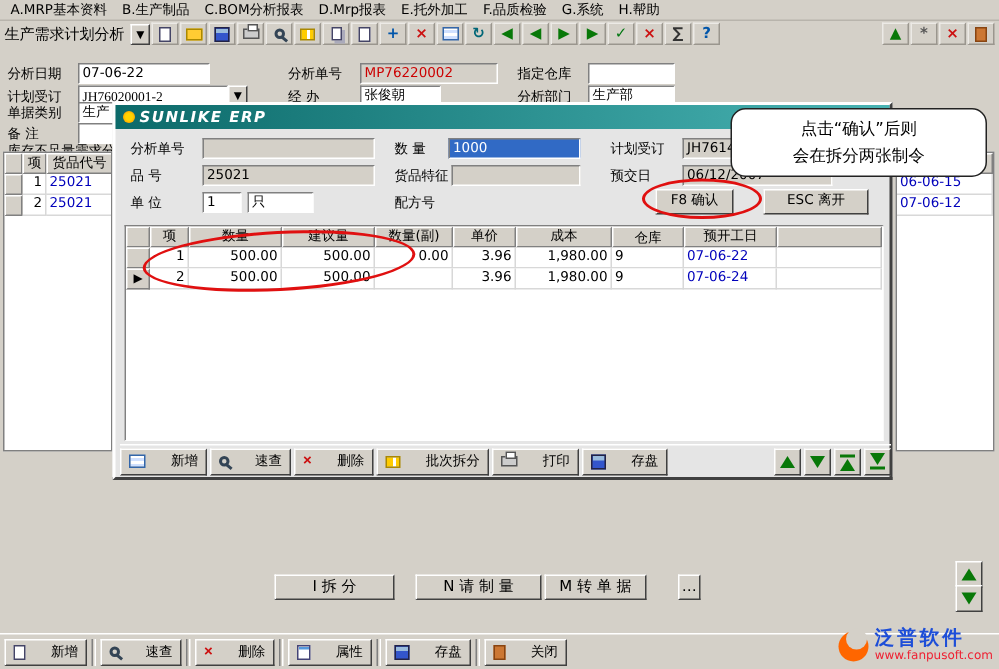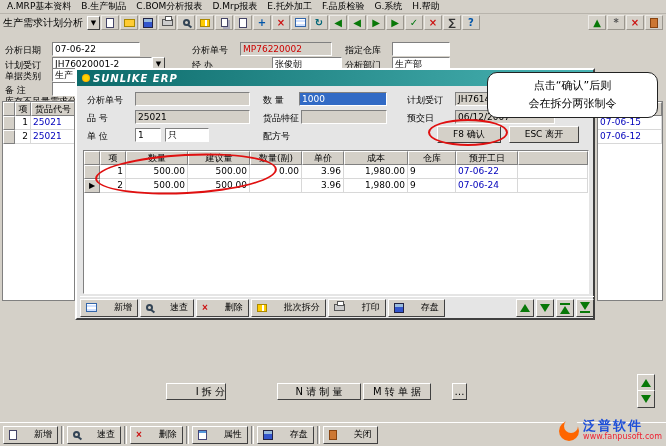--- a/index.html
+++ b/index.html
@@ -171,24 +171,24 @@
   </div>
 
   <span class="lbl" style="left:5px;top:44px;">分析日期</span>
   <div class="fld" style="left:52px;top:42px;width:88px;">07-06-22</div>
   <span class="lbl" style="left:192px;top:44px;">分析单号</span>
   <div class="fld gray red-text" style="left:240px;top:42px;width:92px;">MP76220002</div>
   <span class="lbl" style="left:345px;top:44px;">指定仓库</span>
   <div class="fld" style="left:392px;top:42px;width:58px;"></div>
 
   <span class="lbl" style="left:5px;top:59px;">计划受订</span>
-  <div class="fld" style="left:52px;top:57px;width:100px;">JH76020001-2</div>
+  <div class="fld" style="left:52px;top:57px;width:100px;font-family:Liberation Serif, serif;">JH76020001-2</div>
   <span class="drop" style="left:152px;top:57px;">▼</span>
   <span class="lbl" style="left:192px;top:59px;">经  办</span>
-  <div class="fld" style="left:240px;top:57px;width:70px;margin-left:32px;">张俊朝</div>
+  <div class="fld" style="left:240px;top:57px;width:54px;">张俊朝</div>
   <span class="lbl" style="left:345px;top:59px;">分析部门</span>
   <div class="fld" style="left:392px;top:57px;width:58px;">生产部</div>
 
   <span class="lbl" style="left:5px;top:70px;">单据类别</span>
   <div class="fld" style="left:52px;top:68px;width:90px;">生产</div>
 
   <span class="lbl" style="left:5px;top:84px;">备  注</span>
   <div class="fld" style="left:52px;top:82px;width:300px;"></div>
 
   <span class="lbl" style="left:5px;top:95px;width:70px;overflow:hidden;">库存不足量需求分</span>
@@ -209,35 +209,35 @@
       <div class="scell num" style="width:16px;">2</div>
       <div class="scell blue-text" style="width:44px;">25021</div>
     </div>
   </div>
 
   <div class="strip" style="left:597px;top:101px;width:66px;height:200px;">
     <div class="srow">
         <div class="shead" style="width:64px;"></div>
       </div>
     <div class="srow">
-      <div class="scell blue-text" style="width:64px;">07-06-15</div>
+      <div class="scell blue-text" style="width:64px;">06-06-15</div>
     </div>
     <div class="srow">
       <div class="scell blue-text" style="width:64px;">07-06-12</div>
     </div>
   </div>
 
   <div class="nav abs" style="left:637px;top:374px;">
       <span class="tri-up"></span>
     </div>
   <div class="nav abs" style="left:637px;top:390px;">
       <span class="tri-down"></span>
     </div>
 
-  <div class="act" style="left:166px;width:60px;text-align:right;">I 拆  分</div>
+  <div class="act" style="left:183px;width:80px;">I 拆  分</div>
   <div class="act" style="left:277px;width:84px;">N 请 制 量</div>
   <div class="act" style="left:363px;width:68px;">M 转 单 据</div>
   <div class="act" style="left:452px;width:15px;">…</div>
 
   <div class="btoolbar">
     <button class="btn">
         <i class="i-doc"></i>
         <span>新增</span>
       </button>
     <span class="vsep"></span>
@@ -292,21 +292,21 @@
     <div class="fld gray" style="left:58px;top:40px;width:115px;">25021</div>
     <span class="lbl" style="left:186px;top:42px;">货品特征</span>
     <div class="fld gray" style="left:224px;top:40px;width:86px;"></div>
     <span class="lbl" style="left:330px;top:42px;">预交日</span>
     <div class="fld gray" style="left:378px;top:40px;width:100px;">06/12/2007</div>
 
     <span class="lbl" style="left:10px;top:60px;">单  位</span>
     <div class="fld" style="left:58px;top:58px;width:26px;">1</div>
     <div class="fld" style="left:88px;top:58px;width:44px;">只</div>
     <span class="lbl" style="left:186px;top:60px;">配方号</span>
-    <div class="pbtn" style="left:360px;top:56px;width:64px;">F8 确认</div>
+    <div class="pbtn" style="left:360px;top:56px;width:52px;">F8 确认</div>
     <div class="pbtn" style="left:432px;top:56px;width:70px;">ESC 离开</div>
 
     <div class="dgrid">
       <div class="grow">
         <div class="gh" style="width:16px;"></div>
         <div class="gh" style="width:26px;">项</div>
         <div class="gh" style="width:62px;">数量</div>
         <div class="gh" style="width:62px;">建议量</div>
         <div class="gh" style="width:52px;">数量(副)</div>
         <div class="gh" style="width:42px;">单价</div>

